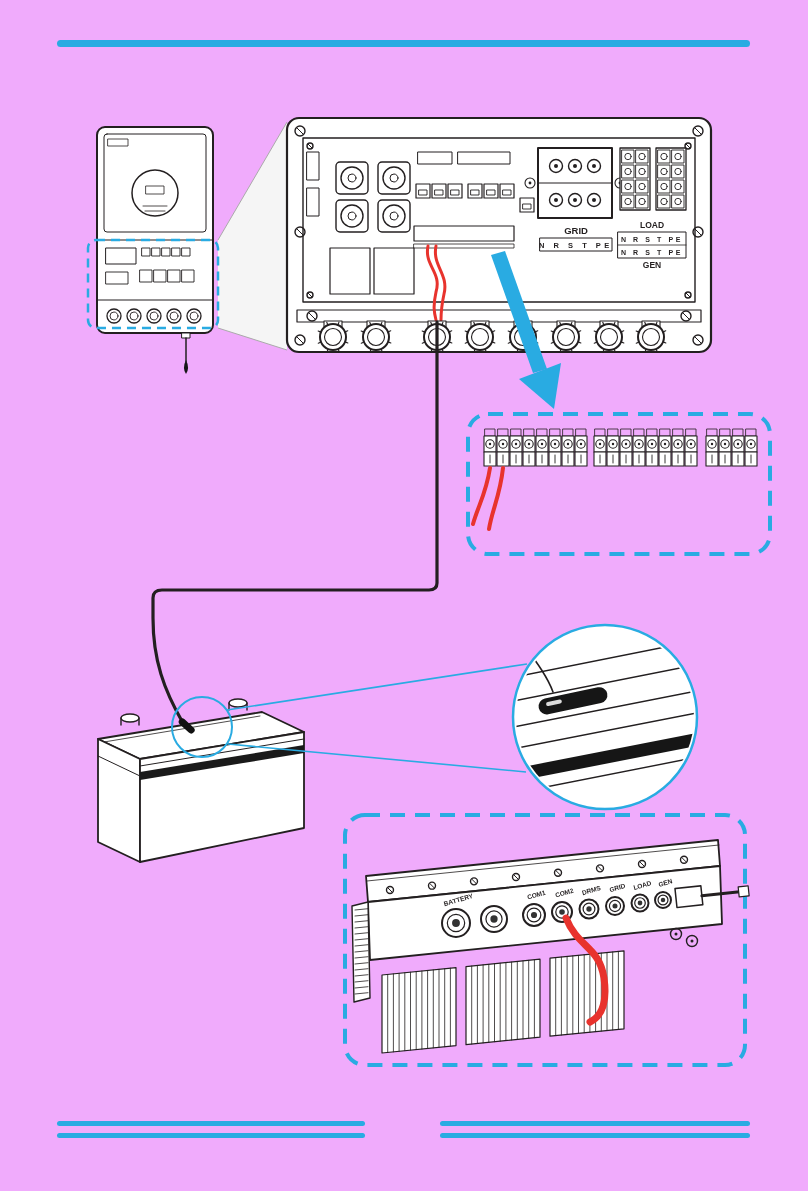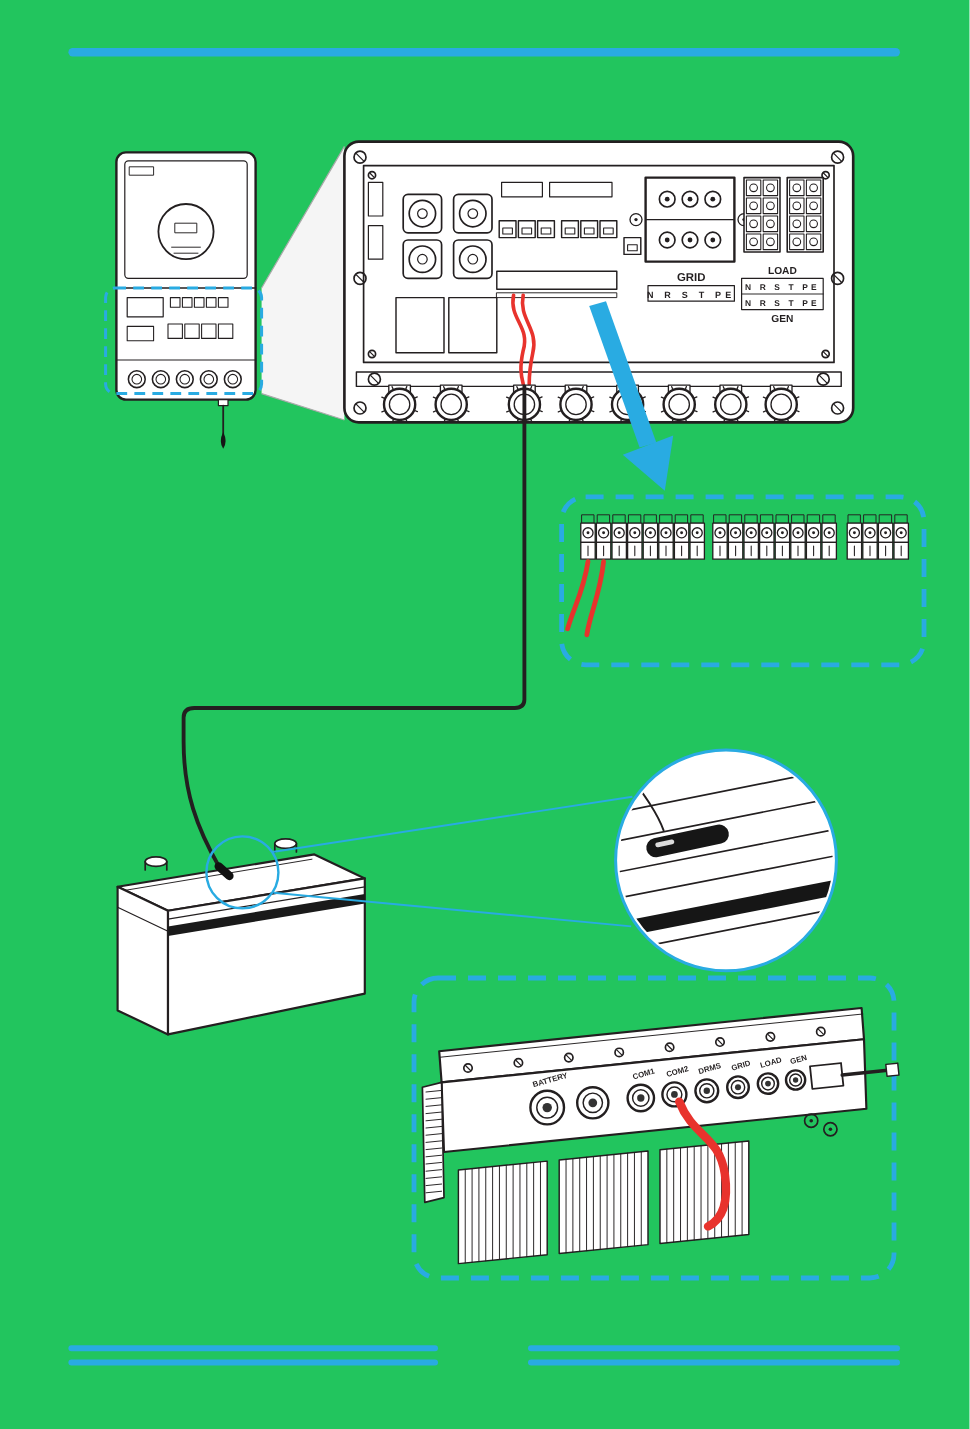--- a/index.html
+++ b/index.html
@@ -1,17 +1,17 @@
 <!DOCTYPE html>
 <html style="--accent: #29abe2; --wire: #e8332d; --ink: #231f20;"><head>
 <meta charset="utf-8">
 <style>
   :root{ --accent:#29abe2; --wire:#e8332d; --ink:#231f20; }
   html,body{margin:0;padding:0;background:#fff;}
-  #page{position:relative;width:808px;height:1191px;background:#22c55e;overflow:hidden;}
+  #page{position:relative;width:808px;height:1191px;background:#f0abfc;overflow:hidden;}
   svg{position:absolute;left:0;top:0;}
   .t{font-family:"Liberation Sans",sans-serif;font-weight:700;fill:var(--ink);}
   .k{stroke:var(--ink);fill:none;stroke-linecap:round;stroke-linejoin:round;}
   .fw{fill:#fff;}
   .ac{stroke:var(--accent);fill:none;}
   .acf{fill:var(--accent);stroke:none;}
   .wr{stroke:var(--wire);fill:none;stroke-linecap:round;}
 </style>
 </head>
 <body>

